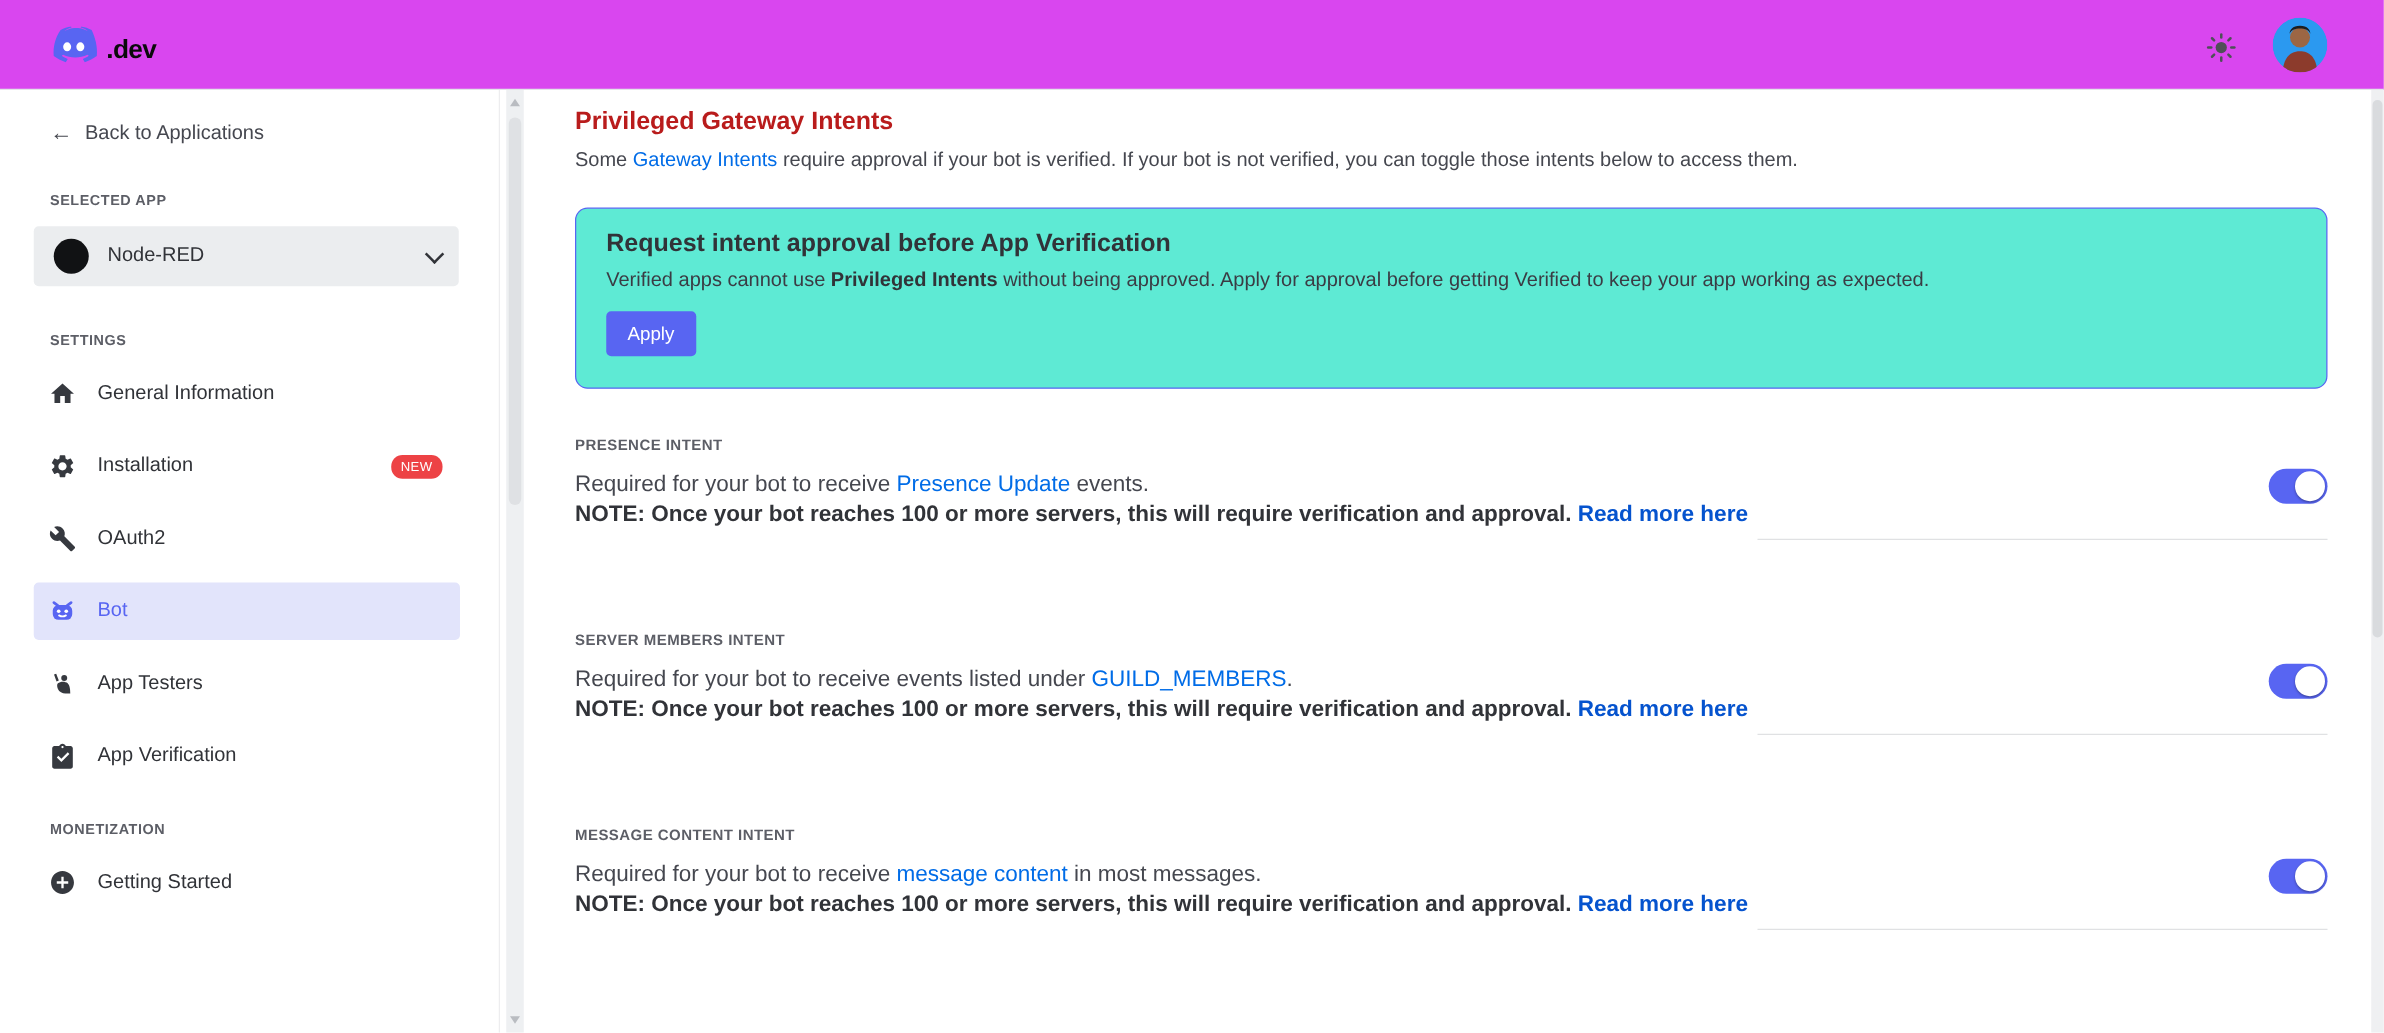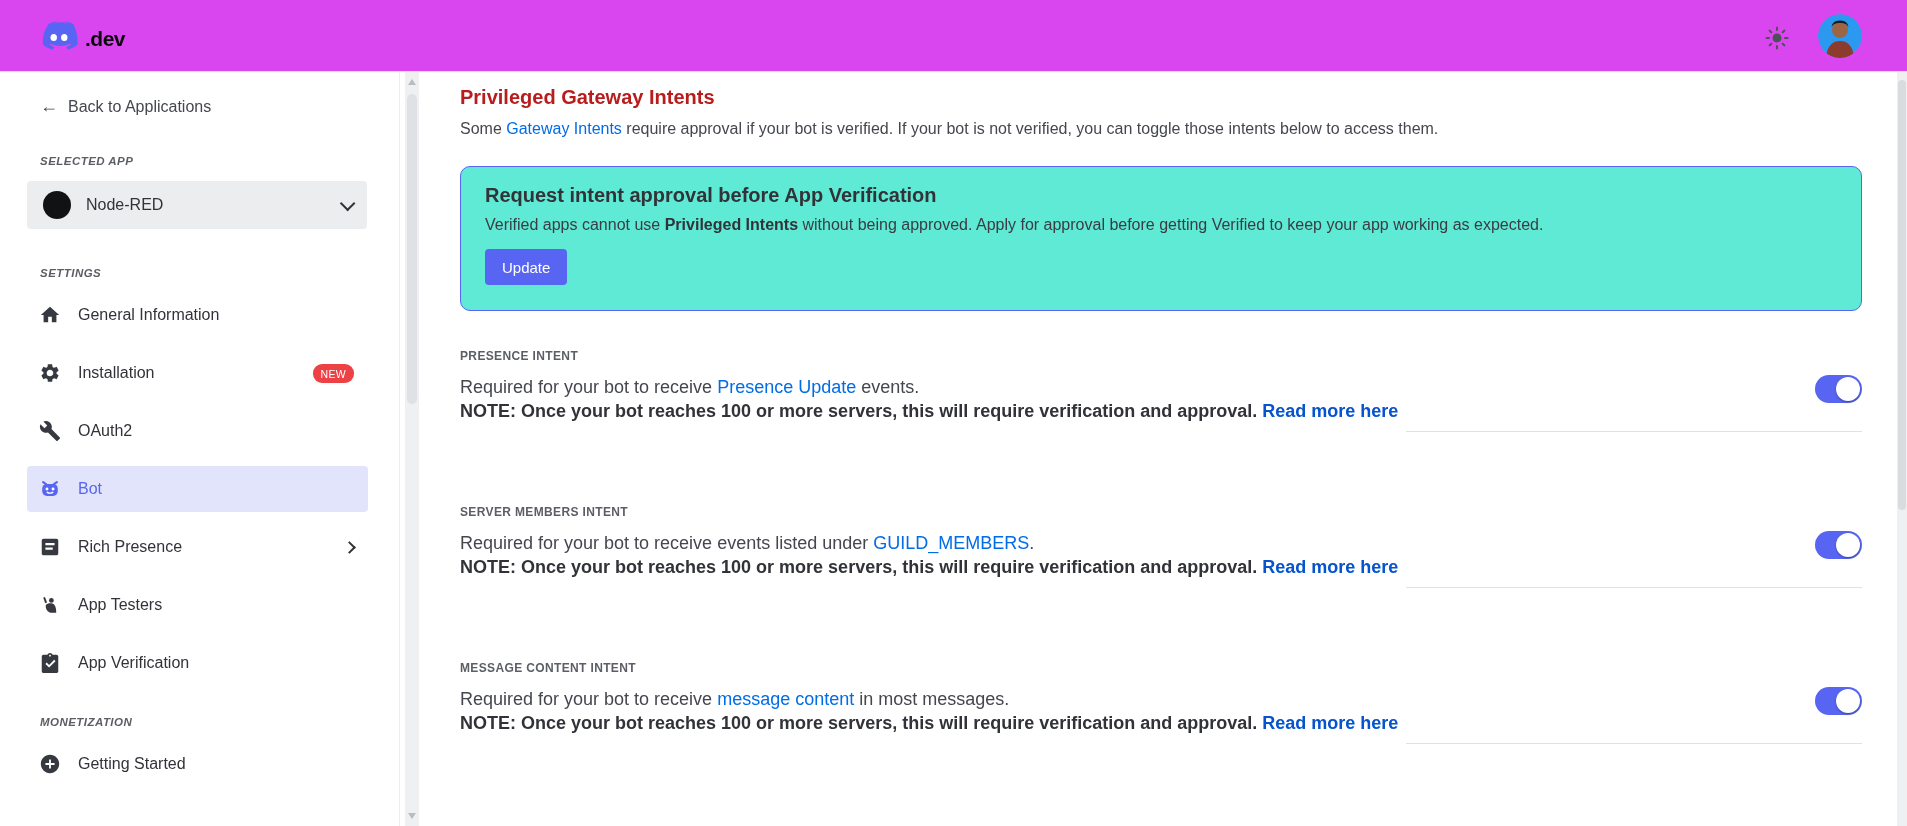--- a/index.html
+++ b/index.html
@@ -16,21 +16,21 @@
   .avatar { position:absolute; right:45px; top:14px; width:44px; height:44px; border-radius:50%;
     overflow:hidden; cursor:pointer; }
 
   
   .sidebar { position:absolute; top:72px; left:0; width:400px; bottom:0; background:#fff;
     border-right:1px solid #ededef; }
   .back-link { margin:24px 0 0 40px; display:flex; align-items:center; gap:10px;
     font-size:16px; color:#45474f; cursor:pointer; }
   .back-arrow { font-size:18px; color:#45474f; }
   .side-label { margin:38px 0 0 40px; font-size:11.5px; font-weight:bold; color:#5c5e66;
-    letter-spacing:.04em;font-style:italic; }
+    letter-spacing:.04em; }
   .app-select { margin:14px 0 0 27px; width:340px; height:48px; background:#ebedef;
     border-radius:4px; display:flex; align-items:center; padding:0 16px; cursor:pointer; }
   .app-circle { width:28px; height:28px; border-radius:50%; background:#111214; flex:0 0 auto; }
   .app-name { margin-left:15px; font-size:16px; color:#313338; flex:1; }
   .select-chevron { width:11px; height:11px; border-right:2.5px solid #313338; border-bottom:2.5px solid #313338;
     transform:rotate(45deg) translateY(-3px); }
   .nav { margin-top:13px; }
   .nav-item { margin:0 0 12px 27px; width:341px; height:46px; border-radius:4px;
     display:flex; align-items:center; padding:0 14px 0 11px; cursor:pointer; }
   .nav-item .nv-icon { width:24px; height:24px; flex:0 0 auto; display:flex; align-items:center; justify-content:center; }
@@ -180,29 +180,20 @@
           <path d="M4.5 4.5 L8 7 M19.5 4.5 L16 7" stroke="#5865f2" stroke-width="2.4" stroke-linecap="round" fill="none"></path>
           <rect x="3.5" y="6.5" width="17" height="13" rx="5"></rect>
           <circle cx="8.7" cy="12" r="1.6" fill="#fff"></circle>
           <circle cx="15.3" cy="12" r="1.6" fill="#fff"></circle>
           <path d="M9 15.6 q3 1.8 6 0" stroke="#fff" stroke-width="1.6" fill="none" stroke-linecap="round"></path>
         </svg>
       </span>
       <span class="nv-label">Bot</span>
     </div>
 
-    <div class="nav-item">
-      <span class="nv-icon">
-        <svg viewBox="0 0 24 24">
-            <path d="M19 3H5c-1.1 0-2 .9-2 2v14c0 1.1.9 2 2 2h14c1.1 0 2-.9 2-2V5c0-1.1-.9-2-2-2zm-4 12H7v-2.4h8V15zm2-5H7V7.6h10V10z"></path>
-          </svg>
-      </span>
-      <span class="nv-label">Rich Presence</span>
-      <span class="item-chevron"></span>
-    </div>
 
     <div class="nav-item">
       <span class="nv-icon">
         <svg viewBox="0 0 24 24">
           <circle cx="13.5" cy="7" r="2.6"></circle>
           <path d="M6.5 3.2 L8.8 9.2 L6.8 10 L4.6 4z"></path>
           <path d="M8 11.5 C10 9.8 14.5 9.6 16.5 11.5 C18.5 13.4 18.8 17.5 18.8 20.5 L14.5 20.5 C12 20.5 9 19 8 16.5 C7.2 14.5 7 12.4 8 11.5 Z"></path>
         </svg>
       </span>
       <span class="nv-label">App Testers</span>
@@ -240,21 +231,21 @@
 </div>
 
 <div class="main">
   <h1 class="page-title">Privileged Gateway Intents</h1>
 
   <p class="intro"><span>Some </span><a class="link">Gateway Intents</a><span> require approval if your bot is verified. If your bot is not verified, you can toggle those intents below to access them.</span></p>
 
   <div class="banner">
     <div class="banner-title">Request intent approval before App Verification</div>
     <div class="banner-body"><span>Verified apps cannot use </span><b>Privileged Intents</b><span> without being approved. Apply for approval before getting Verified to keep your app working as expected.</span></div>
-    <button class="apply-btn">Update</button>
+    <button class="apply-btn">Apply</button>
   </div>
 
   <div class="intent">
     <div class="intent-label">PRESENCE INTENT</div>
     <div class="intent-text">
       <span>Required for your bot to receive </span><a class="link">Presence Update</a><span> events.</span><br>
       <span class="intent-note"><span>NOTE: Once your bot reaches 100 or more servers, this will require verification and approval. </span><a class="link">Read more here</a></span>
     </div>
     <div class="toggle">
         <div class="knob"></div>

